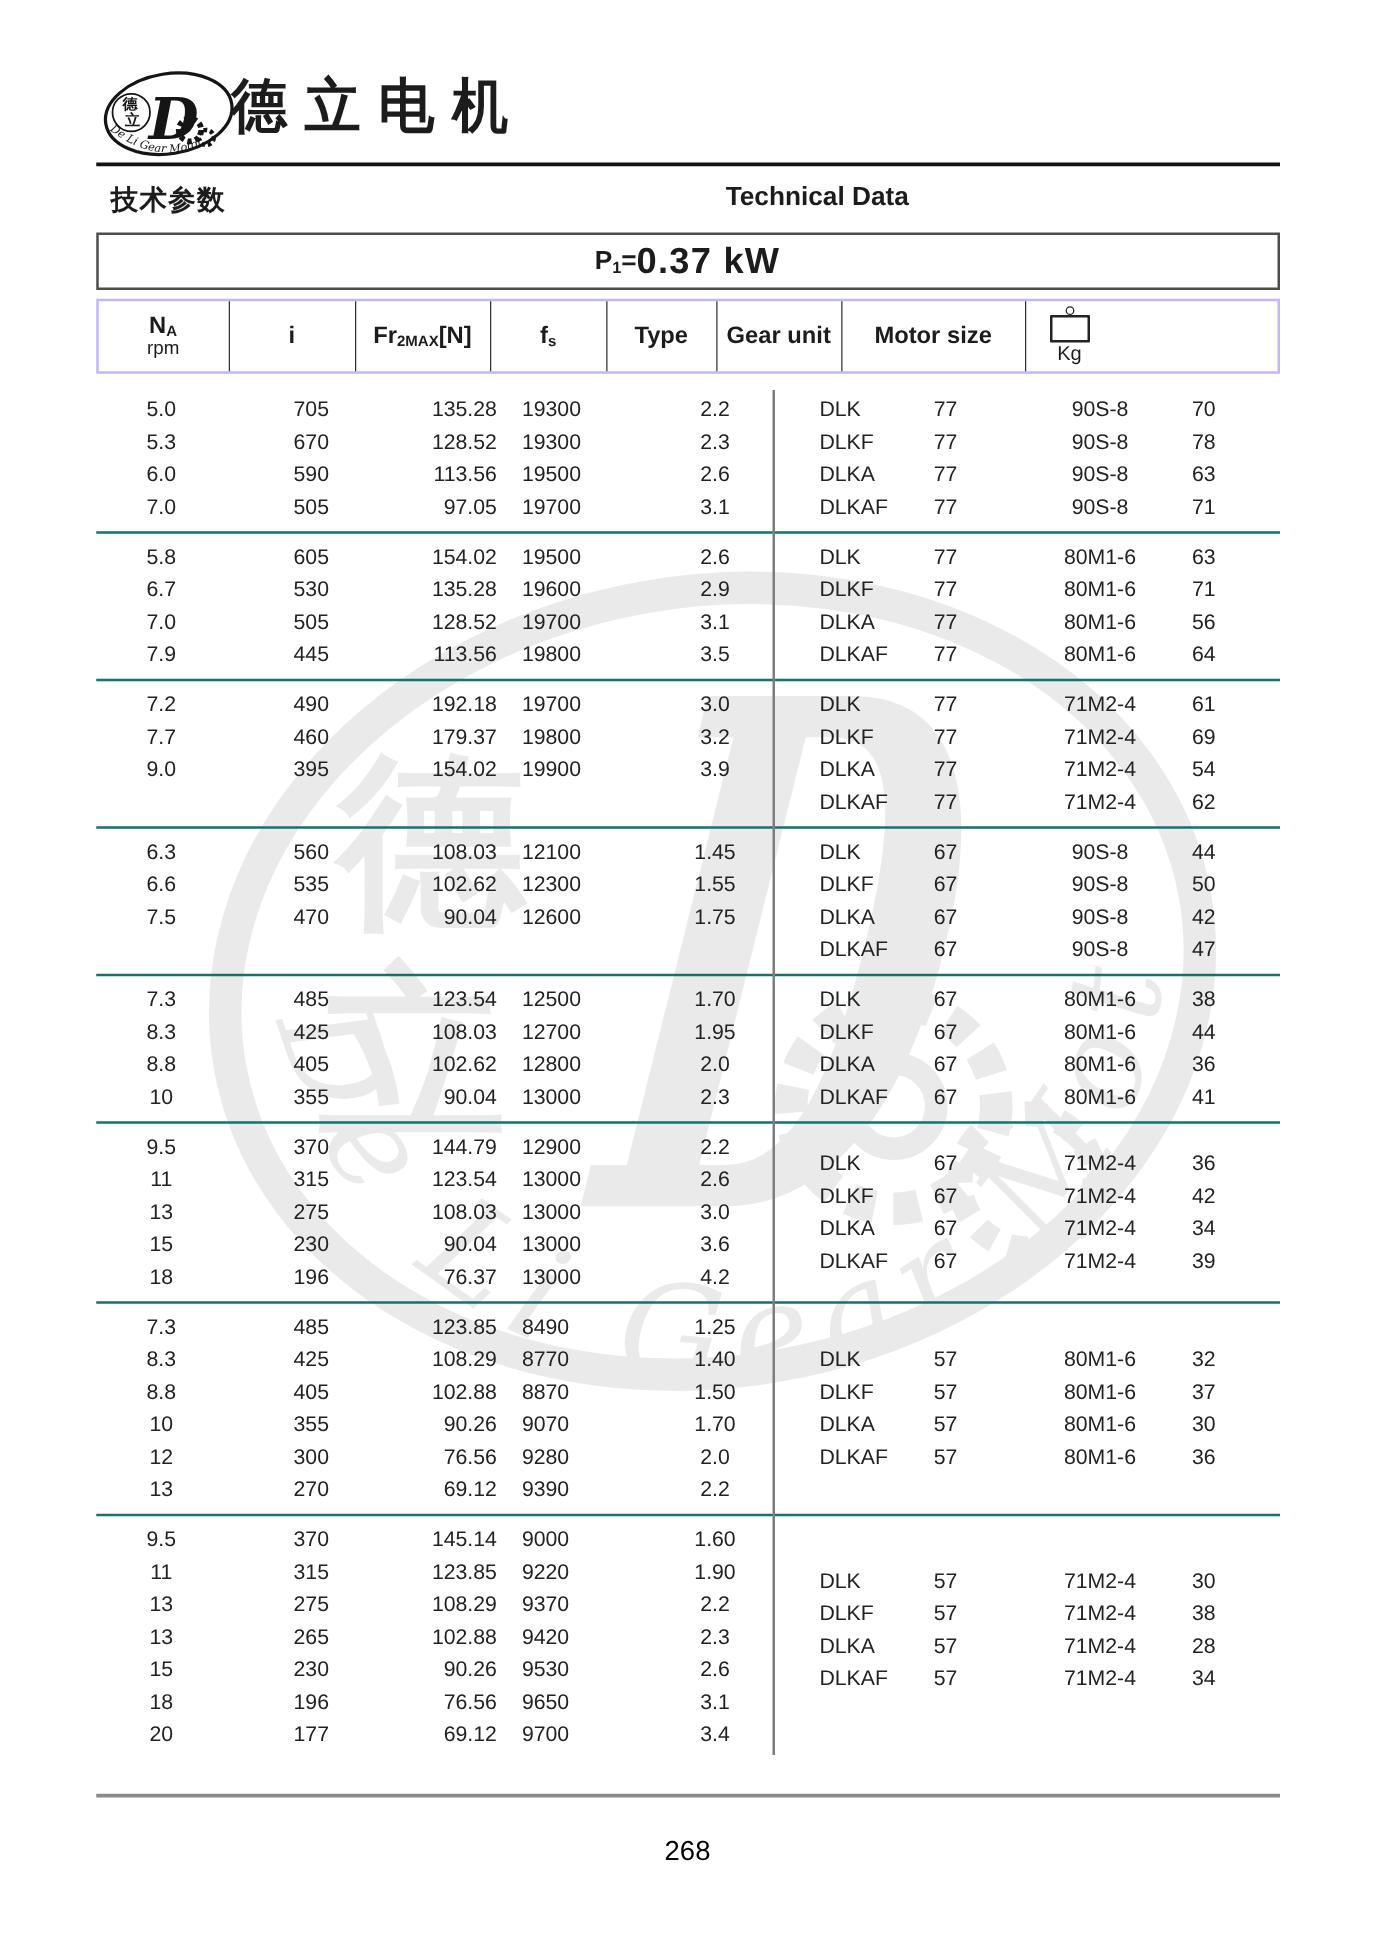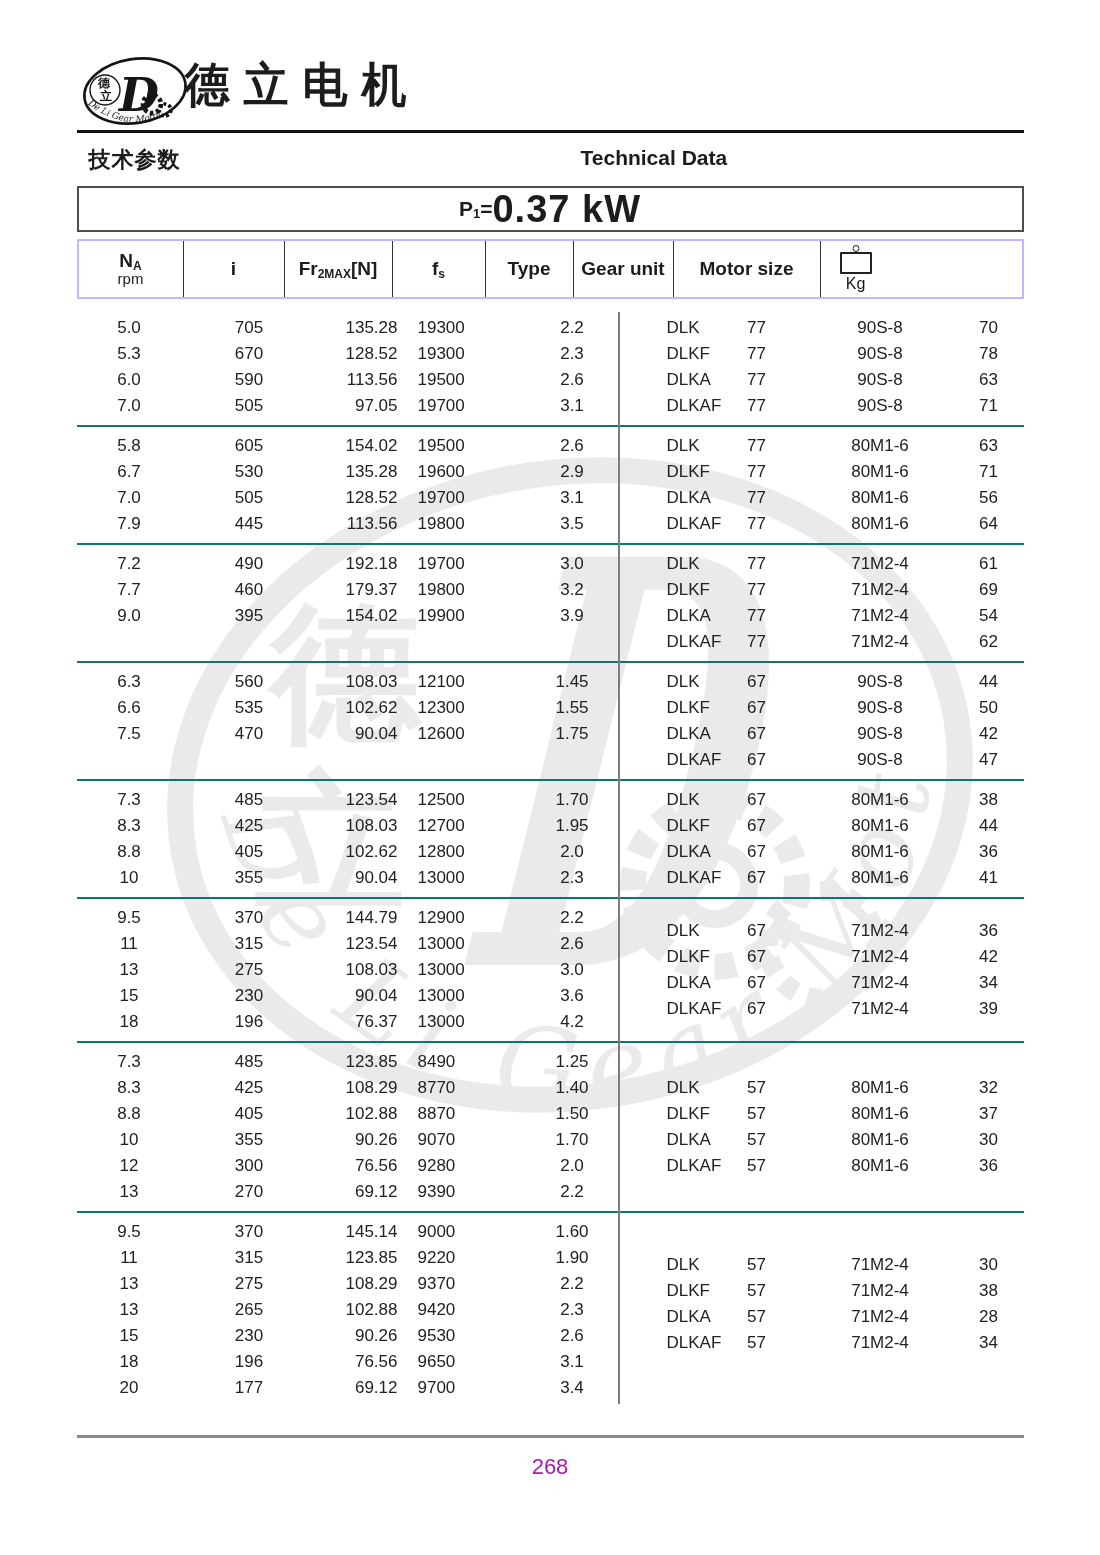--- a/index.html
+++ b/index.html
@@ -28,21 +28,21 @@
   .title-en{position:absolute;left:504px;top:2px;font-size:21px;font-weight:bold;}
 
   
   .power-box{
     margin-top:12px;height:46px;border:2px solid #4d4d4d;
     display:flex;align-items:center;justify-content:center;box-sizing:border-box;
   }
   .power-prefix{font-size:21px;font-weight:bold;}
   .power-sub{font-size:13px;font-weight:bold;position:relative;top:4px;}
   .power-eq{font-size:21px;font-weight:bold;}
-  .power-value{font-size:38px;font-weight:bold;letter-spacing:1px;}
+  .power-value{font-size:29px;font-weight:bold;letter-spacing:1px;}
 
   
   .head-table{
     margin-top:7px;height:60px;border:2px solid #c4b5fd;
     display:flex;box-sizing:border-box;background:#fff;
   }
   .hcell{
     border-right:1.5px solid #333;box-sizing:border-box;
     display:flex;flex-direction:column;align-items:center;justify-content:center;
     line-height:1.12;
@@ -67,28 +67,28 @@
   .block{display:flex;padding:6px 0;border-bottom:2px solid #0f766e;}
   .block:last-child{border-bottom:none;}
   .bl{width:542px;} .br{width:405px;box-sizing:border-box;}
   .trow{display:flex;height:26px;align-items:center;}
   .tcell{font-size:17px;color:#222;box-sizing:border-box;}
   .c-na{width:105px;text-align:center;}
   .c-m2{width:135px;text-align:center;}
   .c-i{width:101px;text-align:right;padding-right:20px;}
   .c-fr2max{width:108px;text-align:left;}
   .c-fs{width:93px;text-align:center;}
-  .c-type{width:88px;text-align:left;padding-left:48px;}
+  .c-type{width:88px;text-align:left;padding-left:37px;}
   .c-gear-unit{width:100px;text-align:center;}
   .c-motor-size{width:147px;text-align:center;}
-  .c-kg{width:70px;text-align:center;}
+  .c-kg{width:70px;text-align:left;}
 
   
   .foot-rule{height:3px;background:#8a8a8a;margin-top:28px;}
-  .page-num{text-align:center;font-size:22px;margin-top:16px;color:#a21caf;}
+  .page-num{text-align:center;font-size:22px;margin-top:30px;color:#000000;}
 
   
   .watermark{position:absolute;left:150px;top:455px;z-index:0;opacity:0.08;pointer-events:none;}
 </style>
 </head>
 <body>
 
 <div class="page">
 
   <svg class="watermark" width="840" height="760" viewBox="0 0 840 760">

